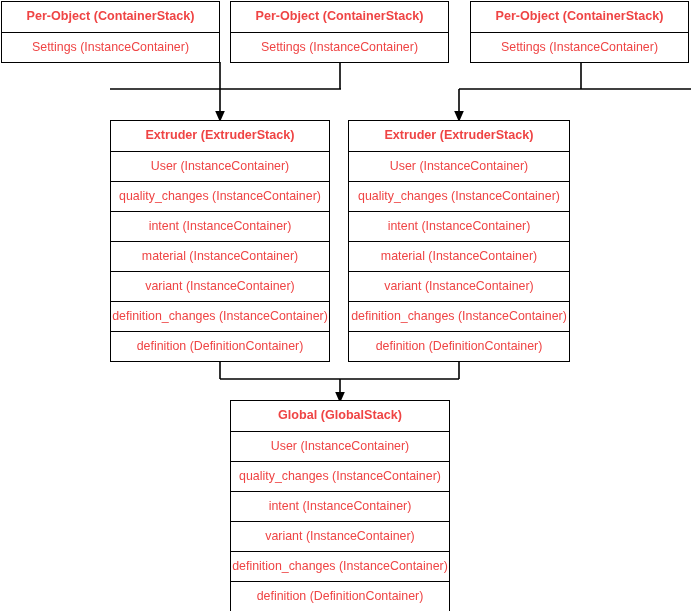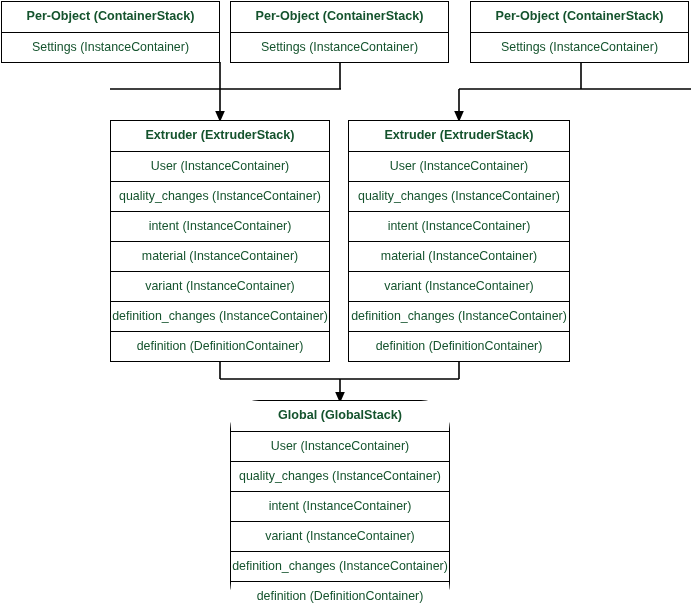--- a/index.html
+++ b/index.html
@@ -24,21 +24,21 @@
     border: 1.3px solid #000000;
     background: #ffffff;
     z-index: 2;
   }
   .row {
     box-sizing: border-box;
     height: 30px;
     line-height: 29px;
     text-align: center;
     font-size: 12.4px;
-    color: #14532d;
+    color: #ef4444;
     white-space: nowrap;
     overflow: hidden;
     border-top: 1.3px solid #000000;
     background: #ffffff;
   }
   .row.header {
     border-top: none;
     font-weight: bold;
     font-size: 12.6px;
   }
@@ -115,21 +115,21 @@
     <div class="row header">Extruder (ExtruderStack)</div>
     <div class="row">User (InstanceContainer)</div>
     <div class="row">quality_changes (InstanceContainer)</div>
     <div class="row">intent (InstanceContainer)</div>
     <div class="row">material (InstanceContainer)</div>
     <div class="row">variant (InstanceContainer)</div>
     <div class="row">definition_changes (InstanceContainer)</div>
     <div class="row">definition (DefinitionContainer)</div>
   </div>
 
-  <div class="node" style="left:230px; top:400px; width:220px;border-radius:29px;">
+  <div class="node" style="left:230px; top:400px; width:220px;">
     <div class="row header">Global (GlobalStack)</div>
     <div class="row">User (InstanceContainer)</div>
     <div class="row">quality_changes (InstanceContainer)</div>
     <div class="row">intent (InstanceContainer)</div>
     <div class="row">variant (InstanceContainer)</div>
     <div class="row">definition_changes (InstanceContainer)</div>
     <div class="row">definition (DefinitionContainer)</div>
   </div>
 
 </div>

